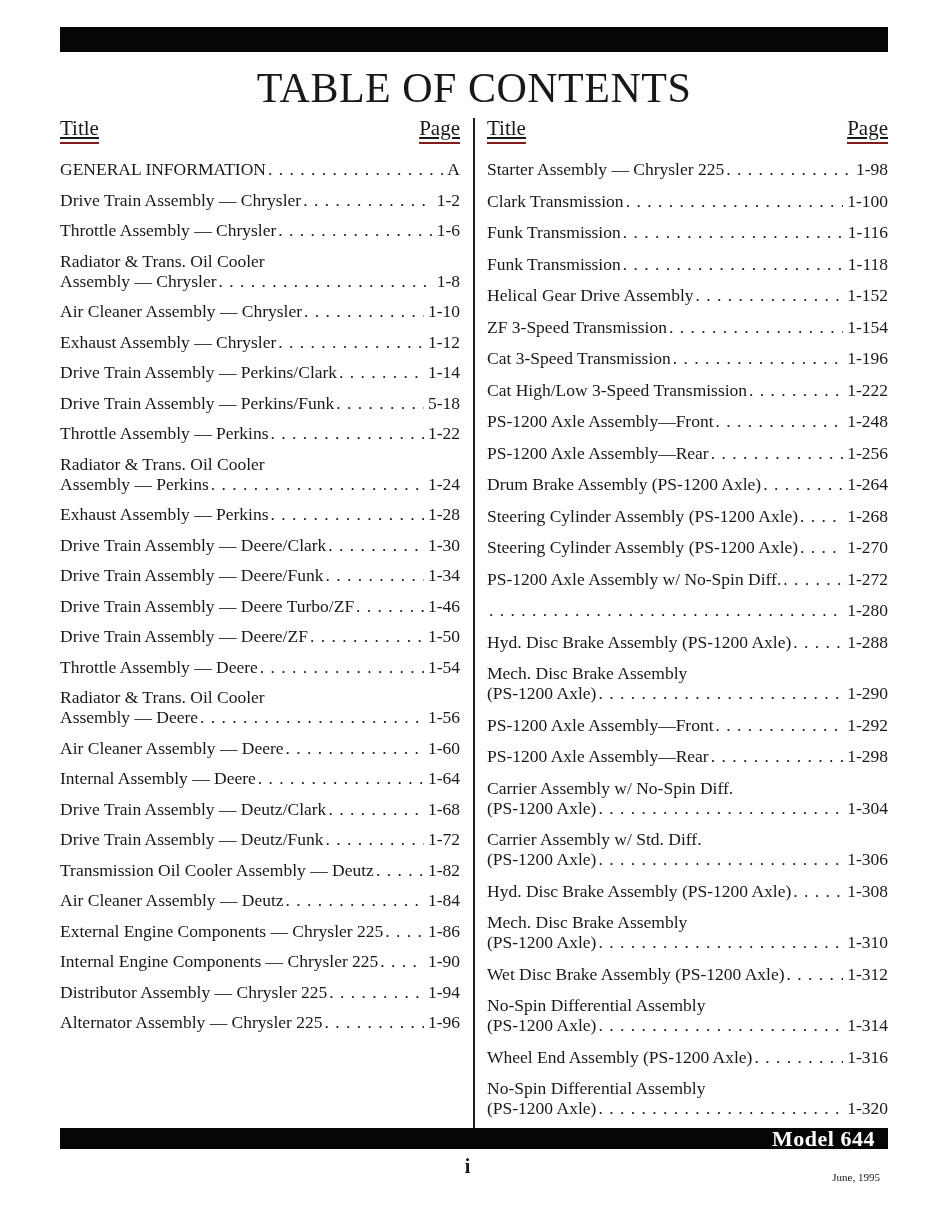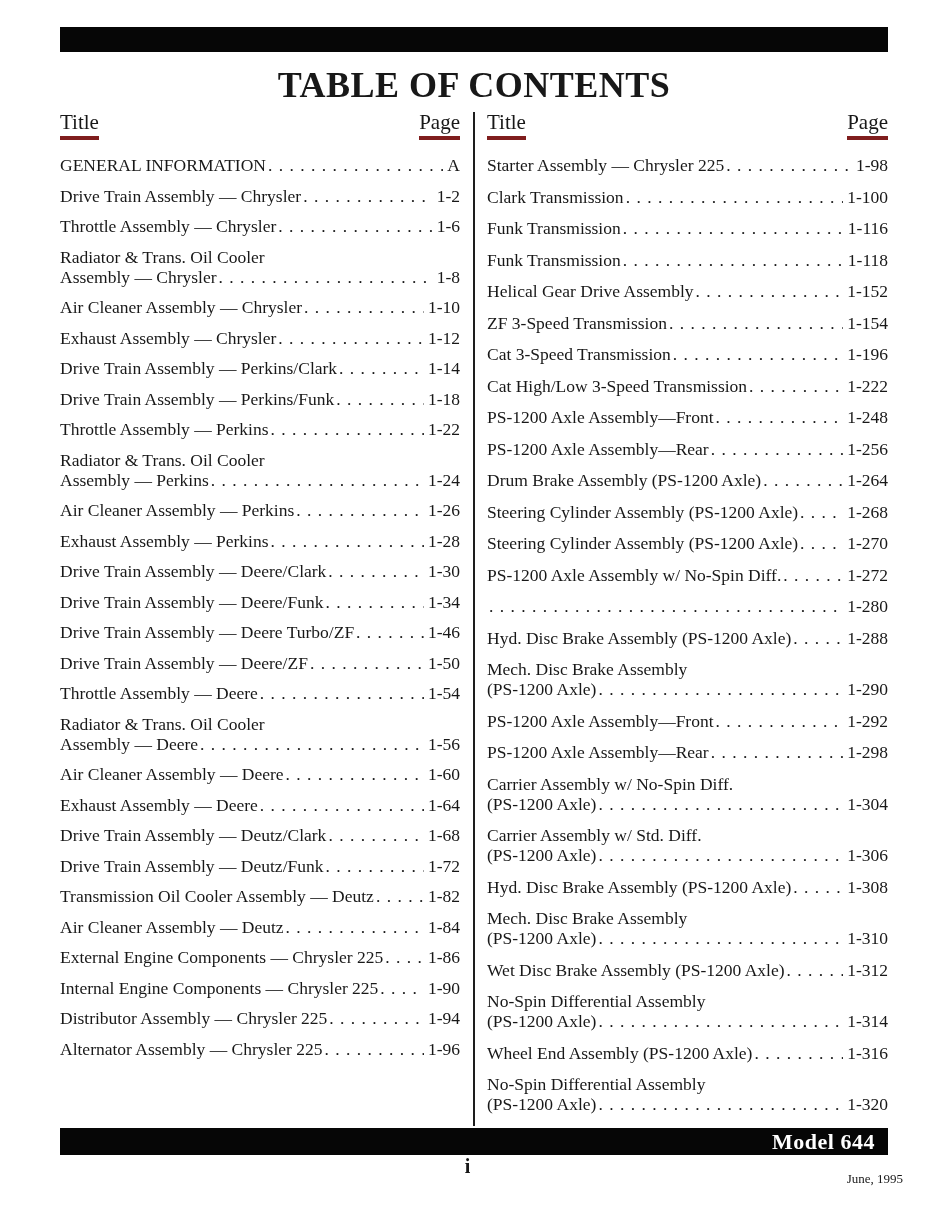--- a/index.html
+++ b/index.html
@@ -14,22 +14,22 @@
   .sheet { padding: 0 47px 0 60px; }
 
   .top-bar {
     height: 25px;
     background: #060606;
     margin-top: 27px;
   }
 
   .doc-title {
     text-align: center;
-    font-size: 36px;
-    font-weight: bold;
+    font-size: 42px;
+    font-weight: normal;
     letter-spacing: 0.5px;
     margin: 12px 0 4px 0;
   }
 
   .columns { display: flex; margin-top: 4px; }
   .col { box-sizing: border-box; }
   .col-left  { width: 400px; flex: none; }
   .col-right { flex: 1 1 auto; min-width: 0; }
   .divider {
     width: 2px;
@@ -39,22 +39,23 @@
   }
 
   .col-header {
     display: flex;
     justify-content: space-between;
     align-items: baseline;
     font-size: 21px;
     margin-bottom: 15px;
   }
   .hdr {
-    border-bottom: 4px solid #7f1d1d;
+    border-bottom: 2px solid #7f1d1d;
     padding-bottom: 1px;
+    text-decoration: underline;
   }
 
   .entry { font-size: 17.5px; line-height: 20px; margin-bottom: 10.5px; }
   .col-right .entry { margin-bottom: 11.5px; }
   .entry .pre { white-space: nowrap; }
   .entry .row { display: flex; align-items: flex-end; }
   .entry .t { white-space: nowrap; flex: none; }
   .entry .dots {
     flex: 1 1 auto;
     overflow: hidden;
@@ -64,43 +65,43 @@
   }
   .entry .dots::after {
     content: ". . . . . . . . . . . . . . . . . . . . . . . . . . . . . . . . . . . . . . . . . . . . . . . . . . . . . . . . . . . . . . . . . . . .";
     letter-spacing: 1px;
   }
   .entry .pg { flex: none; white-space: nowrap; }
 
   .bottom-bar {
     position: absolute;
     left: 60px; right: 47px;
-    top: 1128px; height: 27px;
+    top: 1128px; height: 21px;
     background: #060606;
     color: #ffffff;
     display: flex;
     align-items: center;
     justify-content: flex-end;
     padding-right: 13px;
     box-sizing: border-box;
   }
   .model { font-size: 22px; font-weight: bold; letter-spacing: 0.5px; }
 
   .folio {
     position: absolute;
     top: 1155px; left: 0;
     width: 935px;
     text-align: center;
     font-size: 20px;
     font-weight: bold;
   }
   .date {
     position: absolute;
-    top: 1171px; right: 32px;
-    font-size: 13px;
+    top: 1171px; right: 55px;
+    font-size: 11px;
   }
 </style>
 </head>
 <body>
 
 <div class="sheet">
 
   <div class="top-bar"></div>
 
   <h1 class="doc-title">TABLE OF CONTENTS</h1>
@@ -160,47 +161,40 @@
             <div class="row">
               <span class="t">Drive Train Assembly — Perkins/Clark</span>
               <span class="dots"></span>
               <span class="pg">1-14</span>
             </div>
           </div>
           <div class="entry">
             <div class="row">
               <span class="t">Drive Train Assembly — Perkins/Funk</span>
               <span class="dots"></span>
-              <span class="pg">1-18</span>
+              <span class="pg">5-18</span>
             </div>
           </div>
           <div class="entry">
             <div class="row">
               <span class="t">Throttle Assembly — Perkins</span>
               <span class="dots"></span>
               <span class="pg">1-22</span>
             </div>
           </div>
           <div class="entry">
             <div class="pre">Radiator &amp; Trans. Oil Cooler</div>
             <div class="row">
               <span class="t">Assembly — Perkins</span>
               <span class="dots"></span>
               <span class="pg">1-24</span>
             </div>
           </div>
           <div class="entry">
             <div class="row">
-              <span class="t">Air Cleaner Assembly — Perkins</span>
-              <span class="dots"></span>
-              <span class="pg">1-26</span>
-            </div>
-          </div>
-          <div class="entry">
-            <div class="row">
               <span class="t">Exhaust Assembly — Perkins</span>
               <span class="dots"></span>
               <span class="pg">1-28</span>
             </div>
           </div>
           <div class="entry">
             <div class="row">
               <span class="t">Drive Train Assembly — Deere/Clark</span>
               <span class="dots"></span>
               <span class="pg">1-30</span>
@@ -244,21 +238,21 @@
           </div>
           <div class="entry">
             <div class="row">
               <span class="t">Air Cleaner Assembly — Deere</span>
               <span class="dots"></span>
               <span class="pg">1-60</span>
             </div>
           </div>
           <div class="entry">
             <div class="row">
-              <span class="t">Exhaust Assembly — Deere</span>
+              <span class="t">Internal Assembly — Deere</span>
               <span class="dots"></span>
               <span class="pg">1-64</span>
             </div>
           </div>
           <div class="entry">
             <div class="row">
               <span class="t">Drive Train Assembly — Deutz/Clark</span>
               <span class="dots"></span>
               <span class="pg">1-68</span>
             </div>

